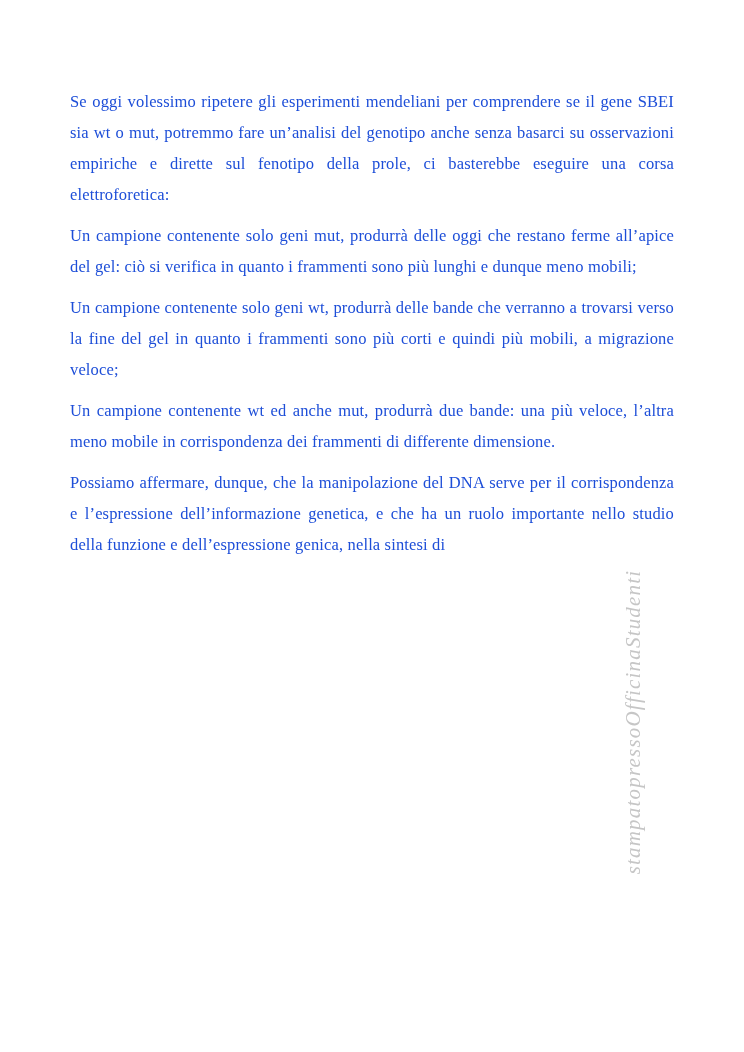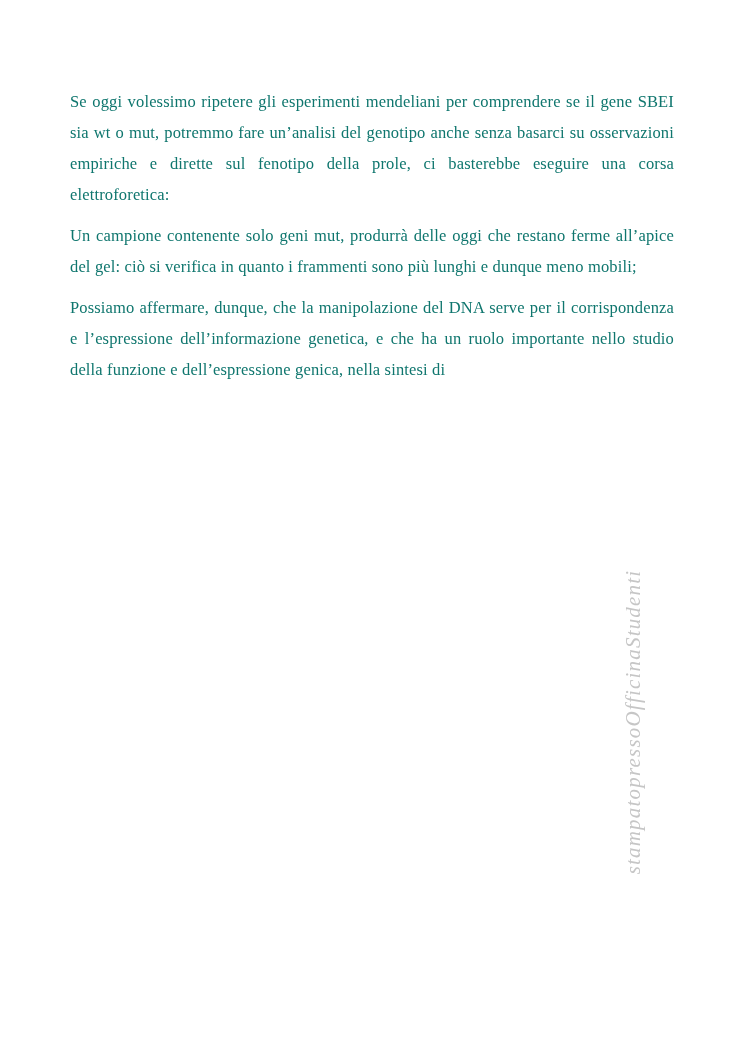--- a/index.html
+++ b/index.html
@@ -17,21 +17,21 @@
   .page {
     position: absolute;
     inset: 0;
     background: #ffffff;
   }
   .content {
     position: absolute;
     left: 70px;
     top: 86px;
     width: 604px;
-    color: #0f766e;
+    color: #1d4ed8;
     font-size: 16.5px;
     line-height: 31px;
     text-align: justify;
     letter-spacing: 0.15px;
     z-index: 1;
   }
   .content p {
     margin: 0 0 10px 0;
   }
   .watermark {
@@ -52,16 +52,18 @@
 </head>
 <body>
 
 <div class="page">
 
   <div class="watermark">stampatopressoOfficinaStudenti</div>
 
   <div class="content">
     <p>Se oggi volessimo ripetere gli esperimenti mendeliani per comprendere se il gene SBEI sia wt o mut, potremmo fare un’analisi del genotipo anche senza basarci su osservazioni empiriche e dirette sul fenotipo della prole, ci basterebbe eseguire una corsa elettroforetica:</p>
     <p>Un campione contenente solo geni mut, produrrà delle oggi che restano ferme all’apice del gel: ciò si verifica in quanto i frammenti sono più lunghi e dunque meno mobili;</p>
+    <p>Un campione contenente solo geni wt, produrrà delle bande che verranno a trovarsi verso la fine del gel in quanto i frammenti sono più corti e quindi più mobili, a migrazione veloce;</p>
+    <p>Un campione contenente wt ed anche mut, produrrà due bande: una più veloce, l’altra meno mobile in corrispondenza dei frammenti di differente dimensione.</p>
     <p>Possiamo affermare, dunque, che la manipolazione del DNA serve per il corrispondenza e l’espressione dell’informazione genetica, e che ha un ruolo importante nello studio della funzione e dell’espressione genica, nella sintesi di</p>
   </div>
 
 </div>
 
 </body></html>

